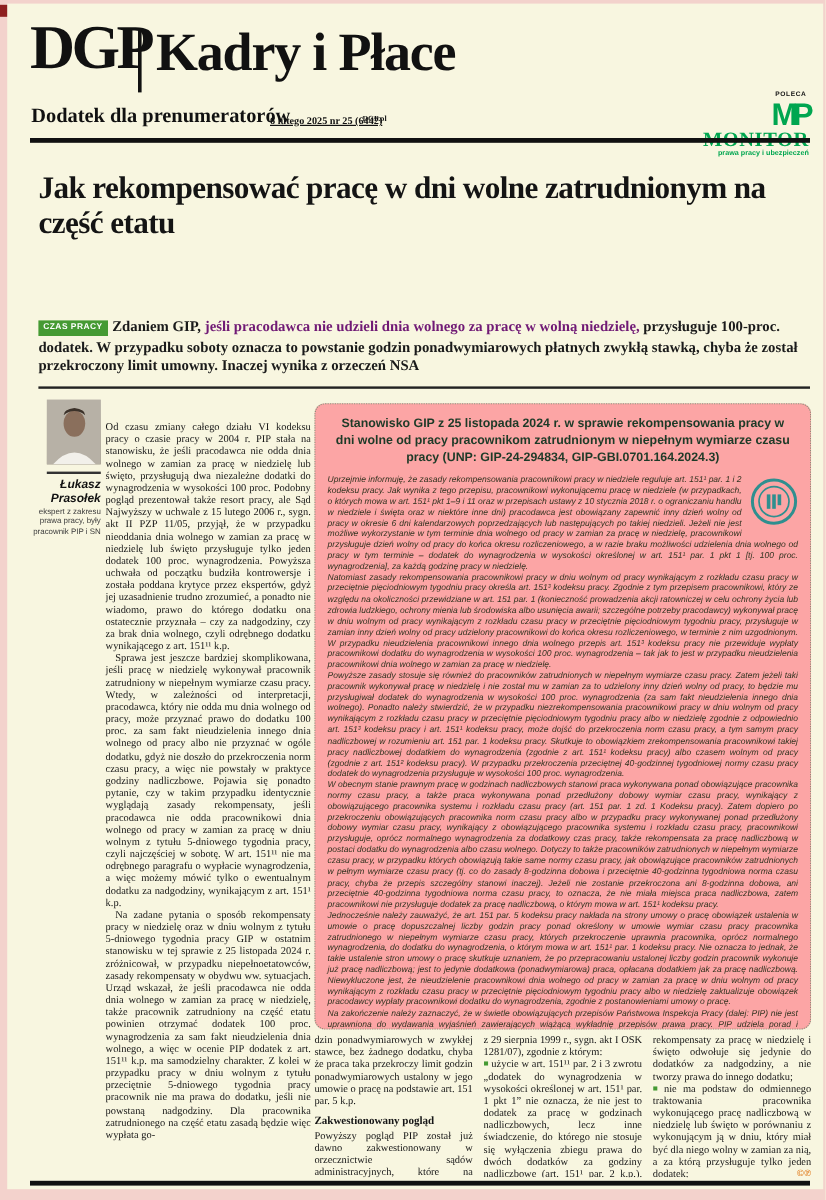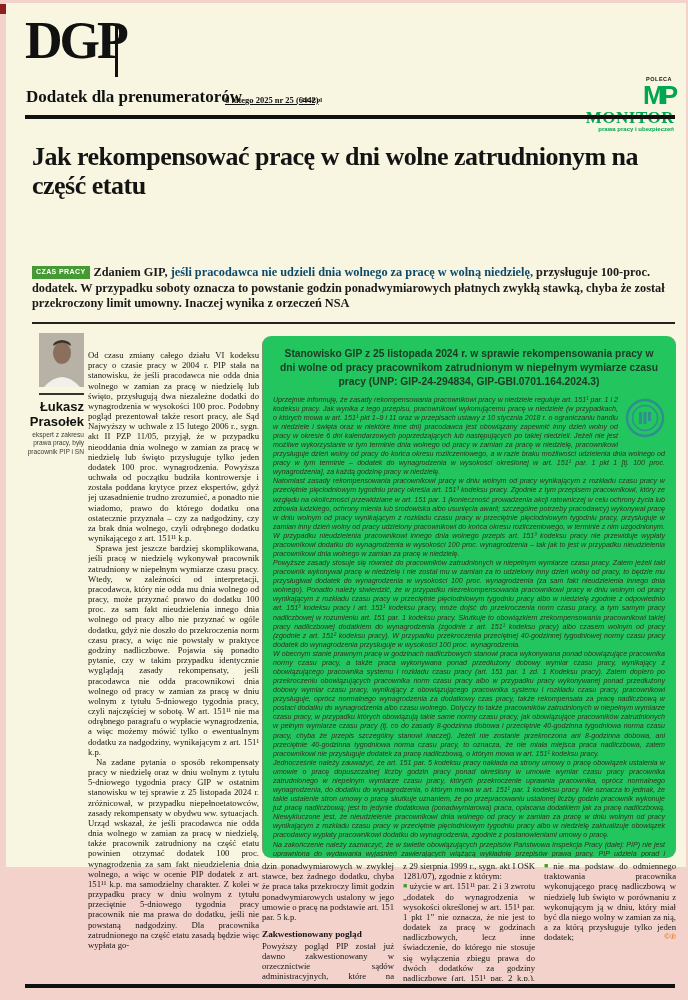--- a/index.html
+++ b/index.html
@@ -3,21 +3,21 @@
 <meta charset="utf-8">
 <style>
   html,body{margin:0;padding:0;}
   body{
     width:688px;height:1000px;position:relative;overflow:hidden;
     background:#f3d2cc;
     font-family:"Liberation Serif","DejaVu Serif",serif;
     -webkit-font-smoothing:antialiased;
   }
   .corner-mark{position:absolute;left:0;top:4px;width:7px;height:10px;background:#8e1f1f;}
-  .page{position:absolute;left:6px;top:3px;width:680px;height:864px;background:#f8f6e0;}
+  .page{position:absolute;left:6px;top:3px;width:680px;height:988px;background:#f8f6e0;}
 
   
   .masthead{position:absolute;left:0;top:0;width:100%;height:116px;}
   .brand{position:absolute;left:19px;top:8px;font-size:52px;font-weight:700;letter-spacing:-3px;color:#111;}
   .mast-divider{position:absolute;left:109px;top:22px;width:3px;height:52px;background:#111;}
   .mast-title{position:absolute;left:124px;top:14px;font-size:45px;font-weight:700;letter-spacing:-1px;color:#111;}
   .mast-sub{position:absolute;left:20px;top:84px;font-size:17px;font-weight:700;color:#111;}
   .mast-date{position:absolute;left:219px;top:92px;font-size:8.5px;font-weight:700;color:#111;text-decoration:underline;}
   .mast-site{position:absolute;left:296px;top:93px;font-size:6.5px;font-weight:700;color:#111;}
   .poleca{position:absolute;right:14px;top:73px;font-size:5.5px;font-weight:700;letter-spacing:.5px;color:#111;font-family:"Liberation Sans",sans-serif;}
@@ -25,40 +25,40 @@
   .monitor .mp{display:inline-block;vertical-align:middle;font-family:"Liberation Sans",sans-serif;font-size:26px;font-weight:800;letter-spacing:-4px;line-height:.9;text-align:center;}
   .monitor .mname{display:inline-block;vertical-align:middle;font-size:17px;font-weight:700;letter-spacing:.5px;margin-left:3px;}
   .monitor .mtag{display:block;font-size:6px;font-weight:700;margin-top:-2px;font-family:"Liberation Sans",sans-serif;}
   .mast-rule{position:absolute;left:19px;top:112px;width:650px;height:4px;background:#111;}
 
   
   .headline{position:absolute;left:26px;top:140px;width:645px;font-size:26px;line-height:1.1;font-weight:700;letter-spacing:-0.5px;color:#141414;}
   .lead{position:absolute;left:26px;top:262px;width:636px;font-size:12.3px;line-height:1.27;font-weight:700;color:#1a1a1a;}
   .badge{display:inline-block;background:#459a33;color:#fff;font-family:"Liberation Sans",sans-serif;
          font-size:7px;font-weight:700;letter-spacing:.4px;padding:2px 4px;margin-right:4px;position:relative;top:-2px;}
-  .hl{color:#0c4a6e;}
+  .hl{color:#701a75;}
   .lead-rule{position:absolute;left:26px;top:319px;width:643px;height:1.5px;background:#222;}
 
   
   .author{position:absolute;left:20px;top:330px;width:58px;text-align:right;}
   .author-photo{width:45px;height:54px;margin-left:13px;background:linear-gradient(180deg,#b9b4ab 0%,#a59e93 60%,#8f887c 100%);position:relative;overflow:hidden;}
   .author-photo svg{position:absolute;left:0;top:0;}
   .author-rule{width:45px;height:1.5px;background:#333;margin:6px 0 4px 13px;}
-  .author-name{font-size:13px;font-weight:700;color:#111;font-family:"Liberation Sans",sans-serif;}
+  .author-name{font-size:10px;font-weight:700;color:#111;font-family:"Liberation Sans",sans-serif;font-style:italic;}
   .author-bio{font-size:6.6px;line-height:1.3;color:#3c3c3c;margin-top:2px;font-family:"Liberation Sans",sans-serif;}
 
   
   .col1{position:absolute;left:82px;top:347px;width:171px;height:650px;overflow:hidden;
         font-size:8.7px;line-height:1.17;text-align:justify;color:#161616;}
   .col1 p{margin:0;}
   .col1 p + p{text-indent:8px;}
 
   
   .gip-box{position:absolute;left:256px;top:333px;width:414px;height:522px;
-           border:1.6px dotted #8d8d79;border-radius:9px;background:#22c55e;
+           border:1.6px dotted #8d8d79;border-radius:9px;background:#fca5a5;
            padding:8px 10px;box-sizing:border-box;overflow:hidden;
            font-family:"Liberation Sans","DejaVu Sans",sans-serif;}
   .gip-title{font-size:10.3px;line-height:1.35;font-weight:700;text-align:center;color:#1d3a27;margin:2px 6px 7px;}
   .gip-body{font-size:7.1px;line-height:1.28;text-align:justify;color:#32321f;font-style:italic;}
   .gip-body p{margin:0;}
   .gip-seal{float:right;width:40px;height:40px;margin:2px 0 4px 7px;}
 
   
   .bottom-cols{position:absolute;left:256px;top:858px;width:414px;height:120px;display:flex;gap:9px;overflow:hidden;justify-content:center;}
   .bcol{width:132px;flex:0 0 132px;font-size:8.7px;line-height:1.17;text-align:justify;color:#161616;overflow:hidden;}
@@ -72,20 +72,21 @@
 </head>
 <body>
 
 <div class="corner-mark"></div>
 
 <div class="page">
 
   <div class="masthead">
     <div class="brand">DGP</div>
     <div class="mast-divider"></div>
+    <div class="mast-title">Kadry i Płace</div>
     <div class="mast-sub">Dodatek dla prenumeratorów</div>
     <div class="mast-date">6 lutego 2025 nr 25 (6442)</div>
     <div class="mast-site">DGP.pl</div>
     <div class="poleca">POLECA</div>
     <div class="monitor" style="color:#00a650;">
       <span class="mp">MP</span><span class="mname">MONITOR</span>
       <span class="mtag">prawa pracy i ubezpieczeń</span>
     </div>
     <div class="mast-rule"></div>
   </div>
@@ -141,19 +142,20 @@
     <div class="bcol">
       <p>dzin ponadwymiarowych w zwykłej stawce, bez żadnego dodatku, chyba że praca taka przekroczy limit godzin ponadwymiarowych ustalony w jego umowie o pracę na podstawie art. 151 par. 5 k.p.</p>
       <p class="subhead">Zakwestionowany pogląd</p>
       <p>Powyższy pogląd PIP został już dawno zakwestionowany w orzecznictwie sądów administracyjnych, które na podstawie odwołań od nakazów płacowych inspektorów pracy wypracowały stanowisko (m.in. wyrok NSA</p>
     </div>
     <div class="bcol">
       <p>z 29 sierpnia 1999 r., sygn. akt I OSK 1281/07), zgodnie z którym:</p>
       <p><span class="bullet-marker">■</span><span>użycie w art. 151¹¹ par. 2 i 3 zwrotu „dodatek do wynagrodzenia w wysokości określonej w art. 151¹ par. 1 pkt 1” nie oznacza, że nie jest to dodatek za pracę w godzinach nadliczbowych, lecz inne świadczenie, do którego nie stosuje się wyłączenia zbiegu prawa do dwóch dodatków za godziny nadliczbowe (art. 151¹ par. 2 k.p.). Zdaniem NSA, zgodnie z wykładnią systemową, należy przyjąć, że przepis dotyczący</span></p>
     </div>
     <div class="bcol">
+      <p>rekompensaty za pracę w niedzielę i święto odwołuje się jedynie do dodatków za nadgodziny, a nie tworzy prawa do innego dodatku;</p>
       <p><span class="bullet-marker">■</span><span>nie ma podstaw do odmiennego traktowania pracownika wykonującego pracę nadliczbową w niedzielę lub święto w porównaniu z wykonującym ją w dniu, który miał być dla niego wolny w zamian za nią, a za którą przysługuje tylko jeden dodatek;</span><span class="rights">©℗</span></p>
 
     </div>
   </div>
 
   <div class="bottom-rule"></div>
 </div>
 
 </body></html>

